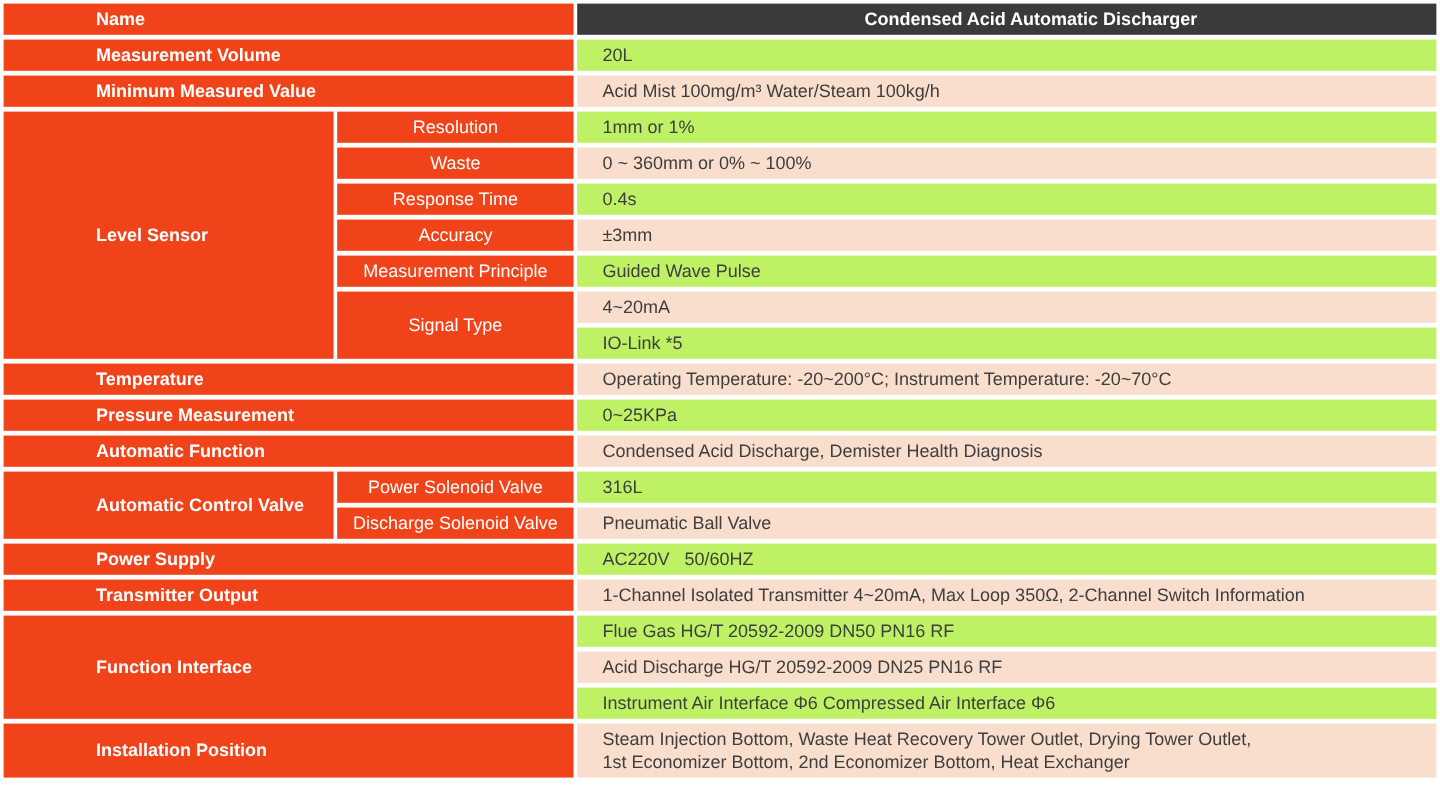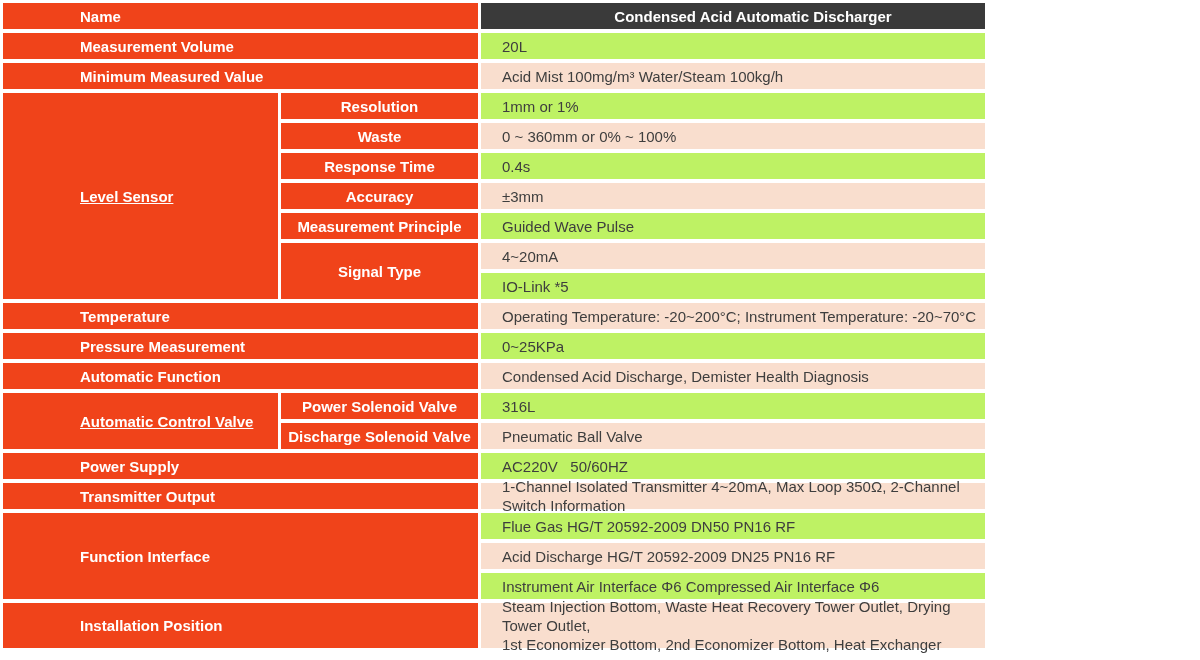--- a/index.html
+++ b/index.html
@@ -3,42 +3,42 @@
 <meta charset="utf-8">
 <style>
   * { margin: 0; padding: 0; box-sizing: border-box; }
   html, body { background: #ffffff; }
   body {
     width: 1200px; height: 660px; overflow: hidden;
     font-family: "Liberation Sans", "DejaVu Sans", sans-serif;
   }
   .page { width: 1200px; height: 660px; background: #ffffff; position: relative; }
   .grid {
-    position: absolute; left: 3px; top: 3px; width: 982px;
+    position: absolute; left: 3px; top: 3px; width: 1194px;
     display: grid;
     grid-template-columns: 275px 197px 1fr;
     grid-template-rows: repeat(20, 26px) 45px;
     column-gap: 3px; row-gap: 4px;
     background: #ffffff;
   }
   .cell { display: flex; align-items: center; }
   
   .lab {
     background: #F0431A; color: #ffffff;
     font-weight: bold; font-size: 15px;
     padding-left: 77px;
   }
   .span2 { grid-column: 1 / 3; }
-  .c1 { grid-column: 1; text-decoration: underline; }
+  .c1 { grid-column: 1; }
   .c2 { grid-column: 2; }
   .c3 { grid-column: 3; }
   
   .sub {
     background: #F0431A; color: #ffffff;
-    font-weight: bold; font-size: 15px;
+    font-weight: normal; font-size: 15px;
     justify-content: center; text-align: center;
   }
   .sub.clip { justify-content: flex-start; overflow: hidden; }
   .clipspan { display: block; width: 285px; white-space: nowrap; }
   
   .dark {
     background: #3A3A3A; color: #ffffff;
     font-weight: bold; font-size: 15px;
     justify-content: center; text-align: center; padding-left: 40px;
   }

